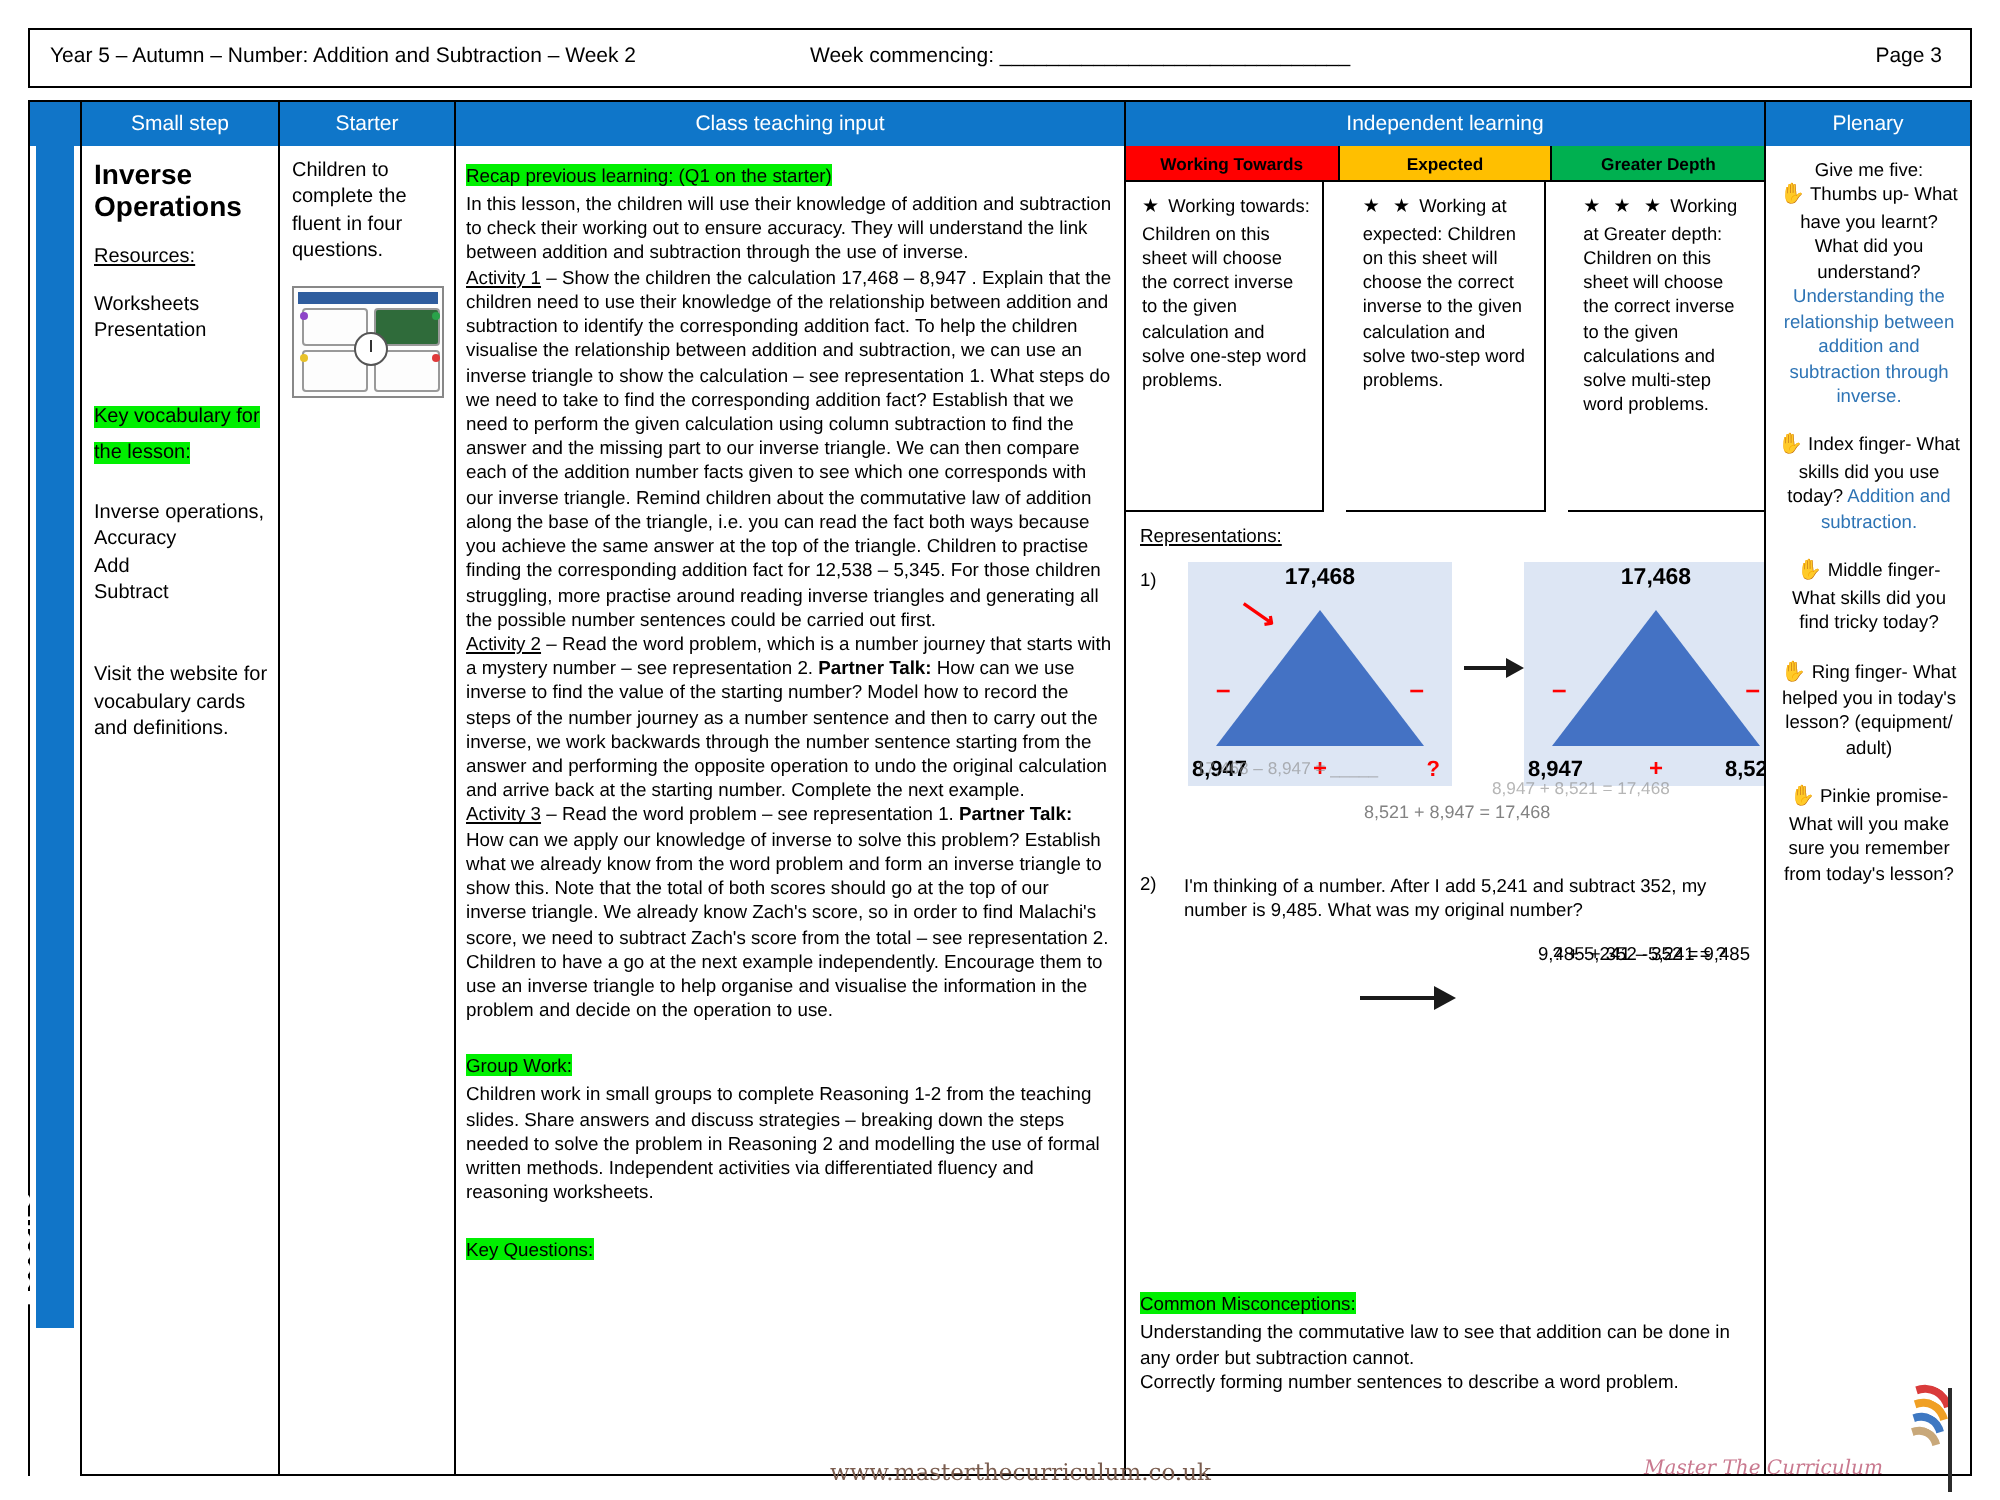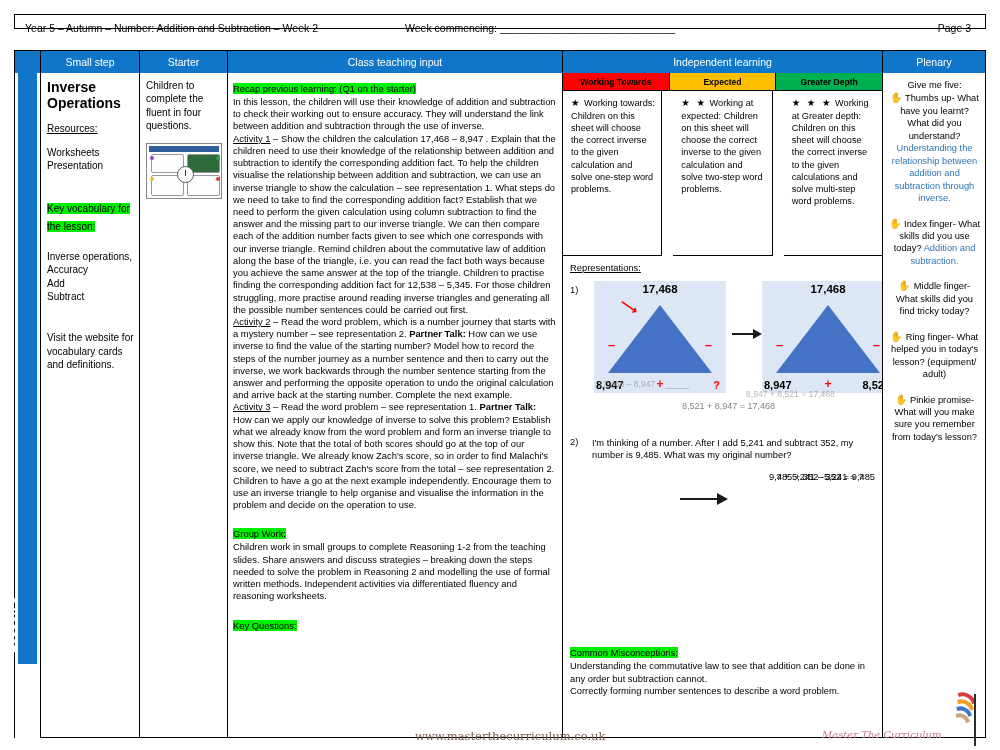--- a/index.html
+++ b/index.html
@@ -13,21 +13,21 @@
   #page {
     position: relative;
     width: 1000px; height: 750px;
     background: #fff;
   }
 
   
   .titlebar {
     position: absolute;
     left: 14px; top: 14px;
-    width: 972px; height: 15px;
+    width: 972px; height: 30px;
     border: 1px solid #000;
     background: #fff;
   }
   .titlebar .t-left {
     position: absolute; left: 10px; top: 7px;
     font-size: 10.5px; color: #000; white-space: nowrap;
   }
   .titlebar .t-mid {
     position: absolute; left: 390px; top: 7px;
     font-size: 10.5px; color: #000; white-space: nowrap;

